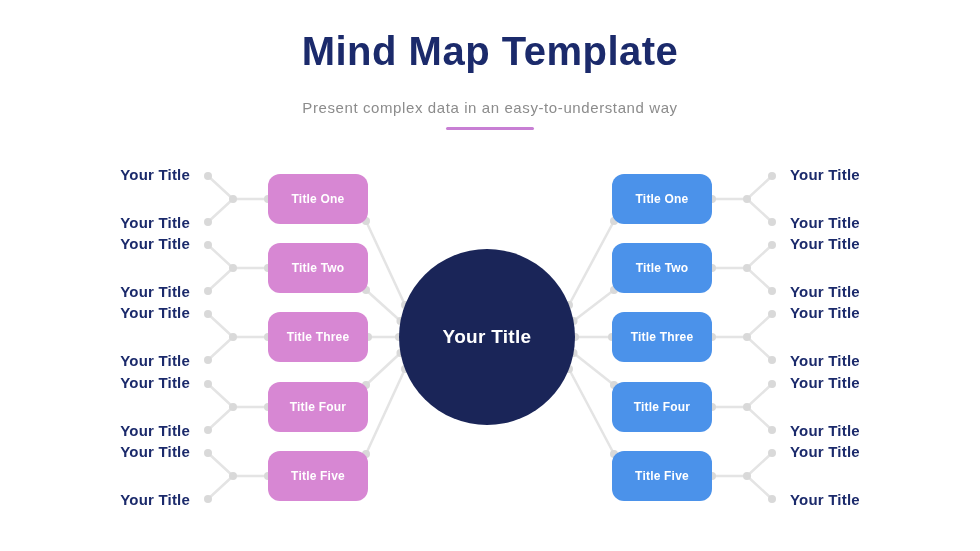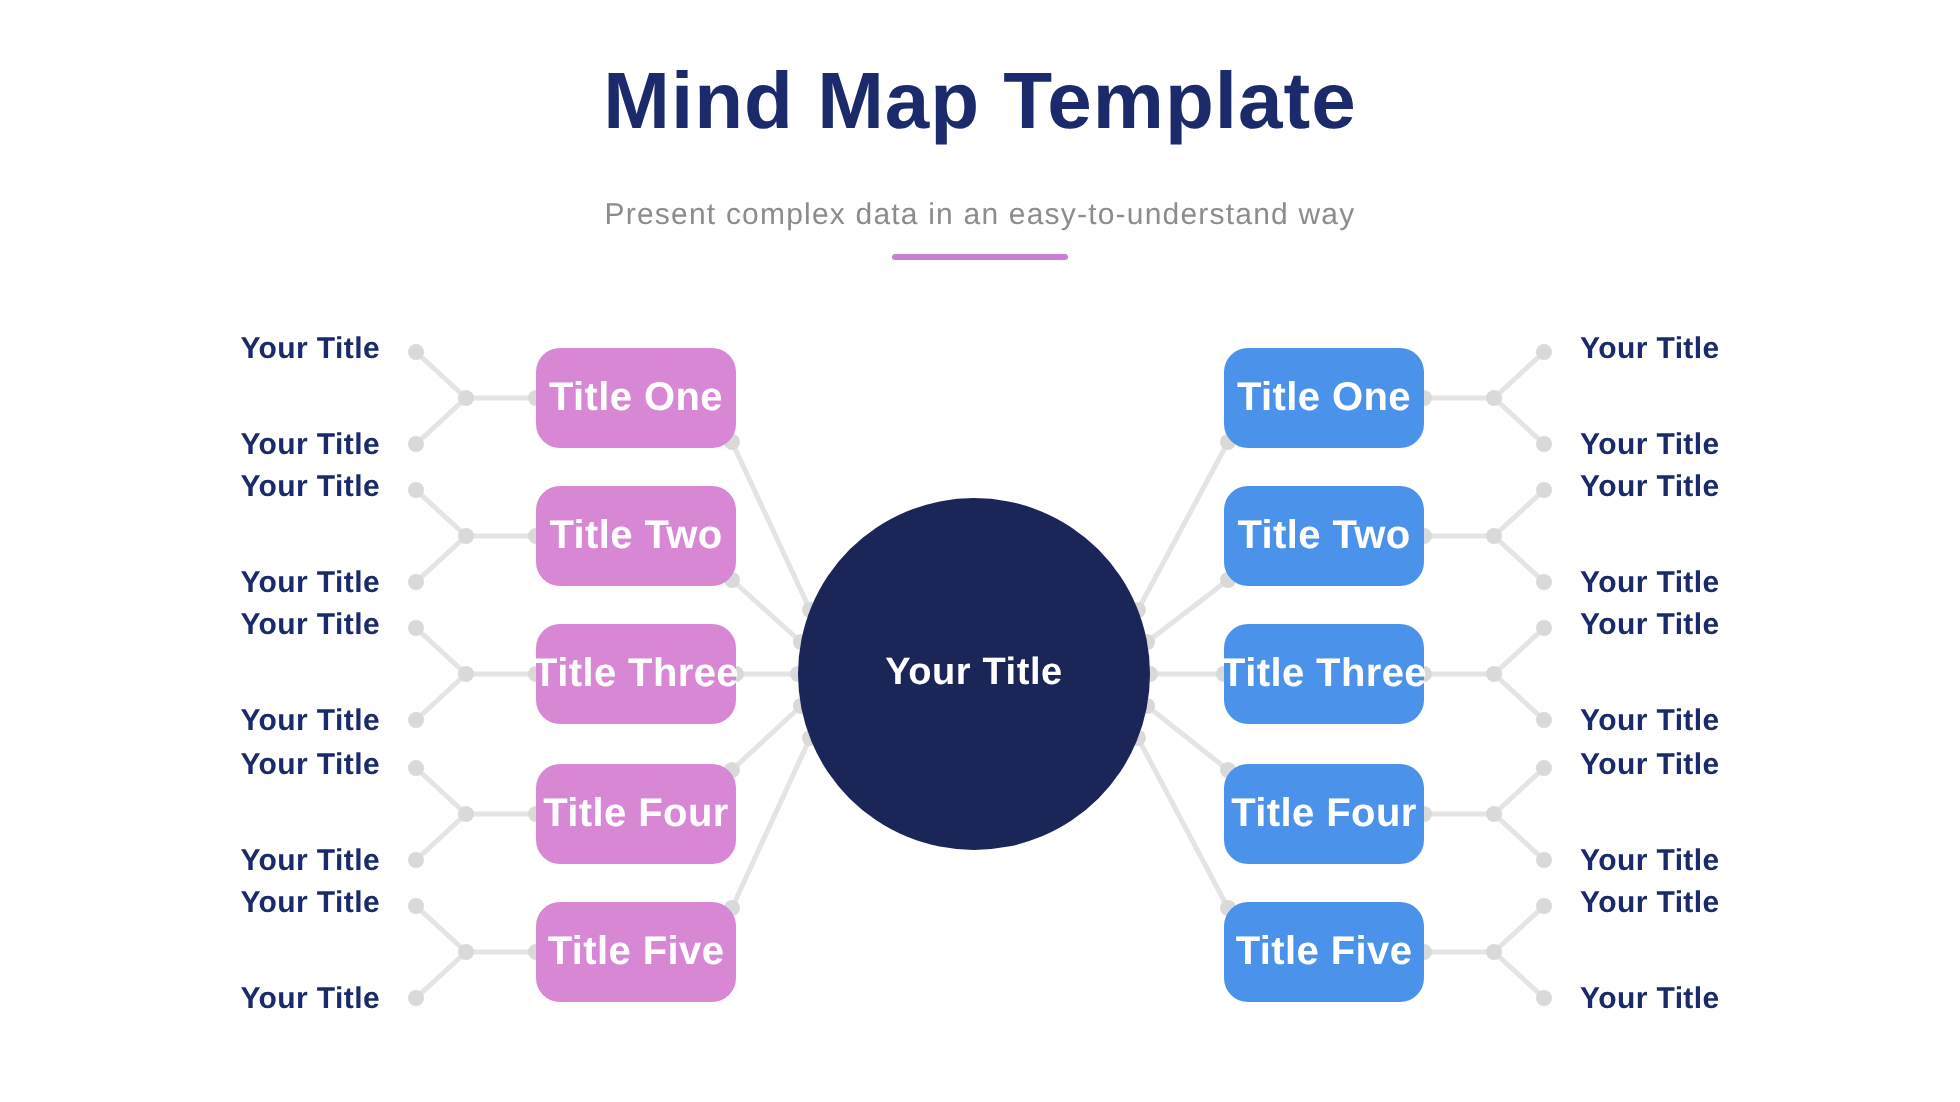--- a/index.html
+++ b/index.html
@@ -69,21 +69,21 @@
   }
   .branch-box {
     position: absolute;
     width: 100px; height: 50px;
     border-radius: 12px;
     display: flex;
     align-items: center;
     justify-content: center;
     color: var(--node-text, #ffffff);
     font-weight: bold;
-    font-size: 20px;
+    font-size: 12px;
     letter-spacing: 0.2px;
     z-index: 2;
     white-space: nowrap;
   }
   .leaf-label {
     position: absolute;
     width: 92px; height: 20px;
     line-height: 20px;
     font-weight: bold;
     font-size: 15px;

